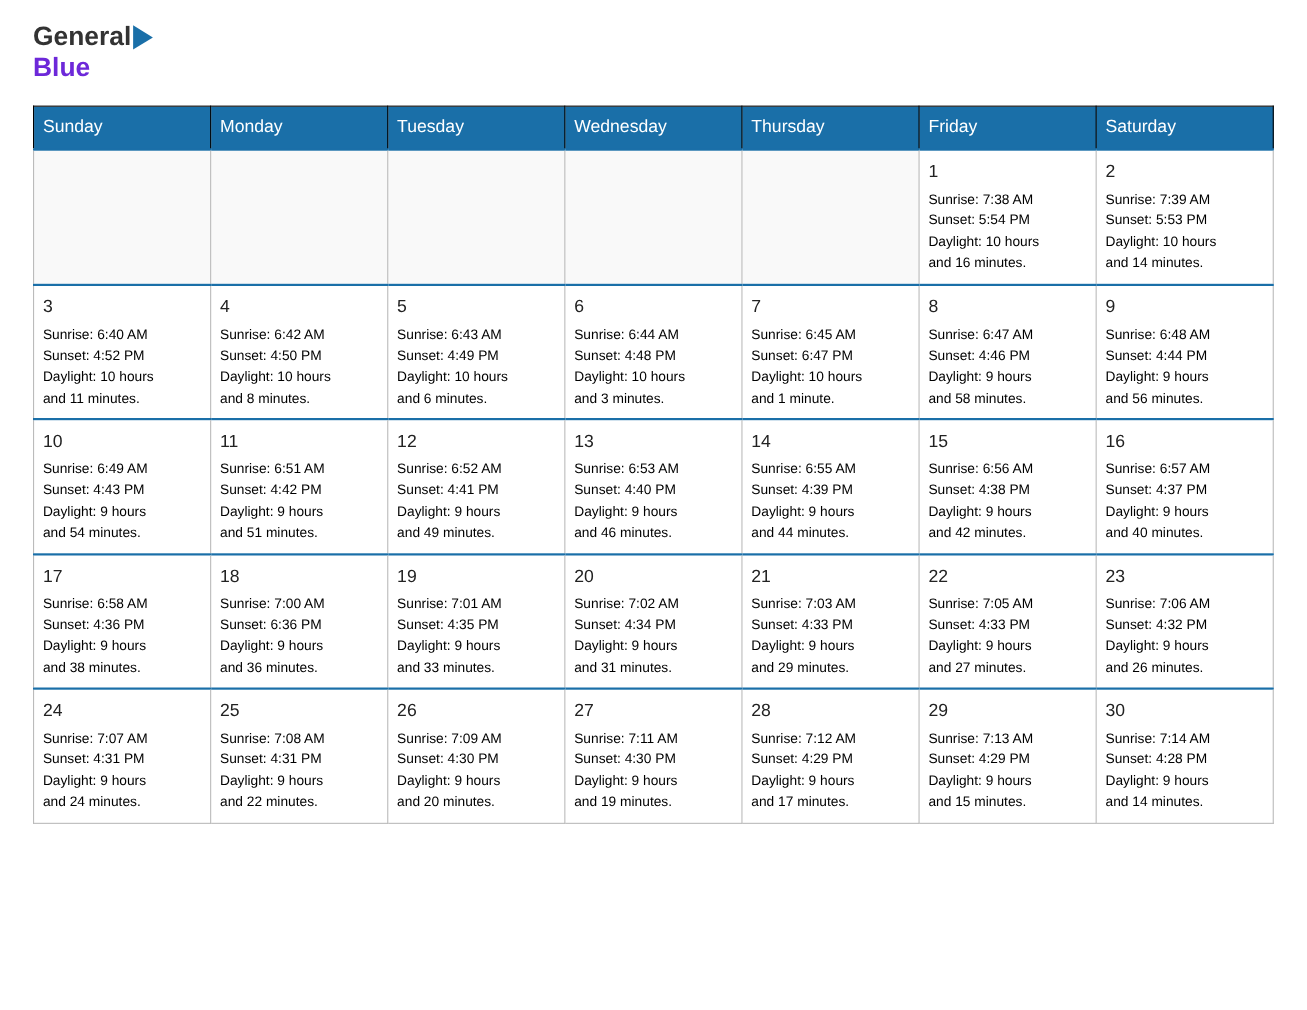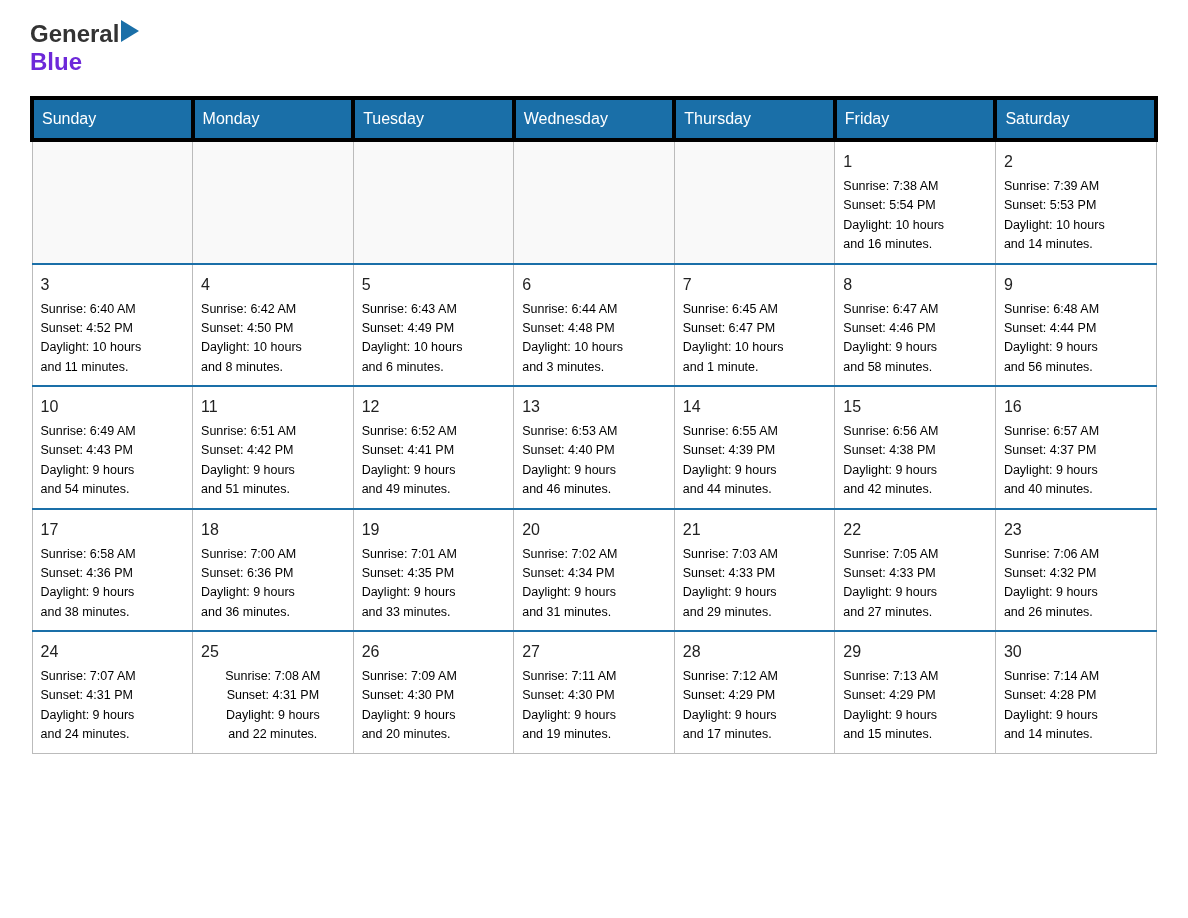--- a/index.html
+++ b/index.html
@@ -41,21 +41,21 @@
       border-collapse: collapse;
       border: 1px solid #999;
     }
     .calendar th {
       background-color: #1a6fa8;
       color: #fff;
       padding: 10px 8px;
       font-size: 16px;
       font-weight: normal;
       text-align: left;
-      border: 4px solid #000000;
+      border: 1px solid #000000;
     }
     .calendar td {
       width: 14.28%;
       vertical-align: top;
       padding: 8px;
       border: 1px solid #bbb;
       min-height: 110px;
       font-size: 13px;
       line-height: 1.5;
       color: #333;
@@ -74,20 +74,21 @@
       font-size: 12.5px;
       color: #000000;
       line-height: 1.55;
     }
     .empty-cell {
       background: #f9f9f9;
     }
     
     .logo-wrapper {
       display: flex;
+      align-items: center;
       font-size: 24px;
       font-weight: bold;
     }
     .logo-g { color: #333; }
     .logo-line2 {
       color: #6d28d9;
       font-size: 24px;
       font-weight: bold;
     }
   </style>
@@ -296,21 +297,21 @@
       <tr>
         <td>
           <span class="day-number">24</span>
           <div class="day-info" style="white-space: pre-line;">Sunrise: 7:07 AM
 Sunset: 4:31 PM
 Daylight: 9 hours
 and 24 minutes.</div>
         </td>
         <td>
           <span class="day-number">25</span>
-          <div class="day-info" style="white-space: pre-line; text-align: center;">Sunrise: 7:08 AM
+          <div class="day-info" style="white-space: pre-line;">Sunrise: 7:08 AM
 Sunset: 4:31 PM
 Daylight: 9 hours
 and 22 minutes.</div>
         </td>
         <td>
           <span class="day-number">26</span>
           <div class="day-info" style="white-space: pre-line;">Sunrise: 7:09 AM
 Sunset: 4:30 PM
 Daylight: 9 hours
 and 20 minutes.</div>

